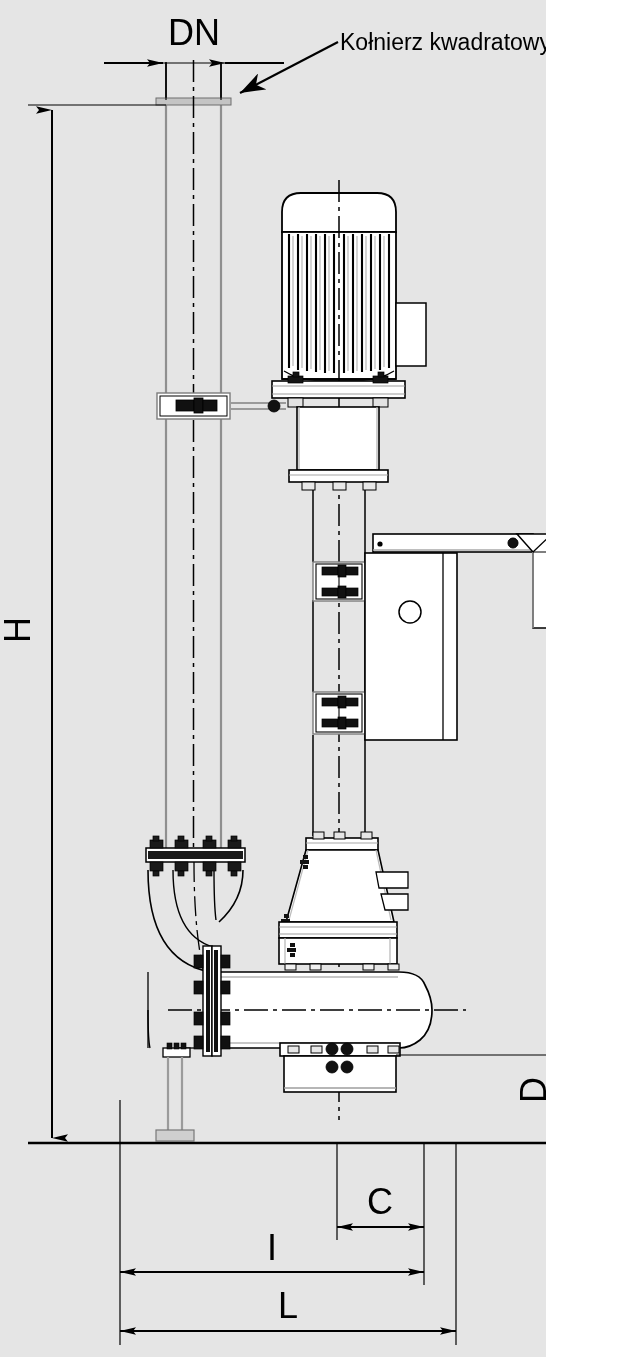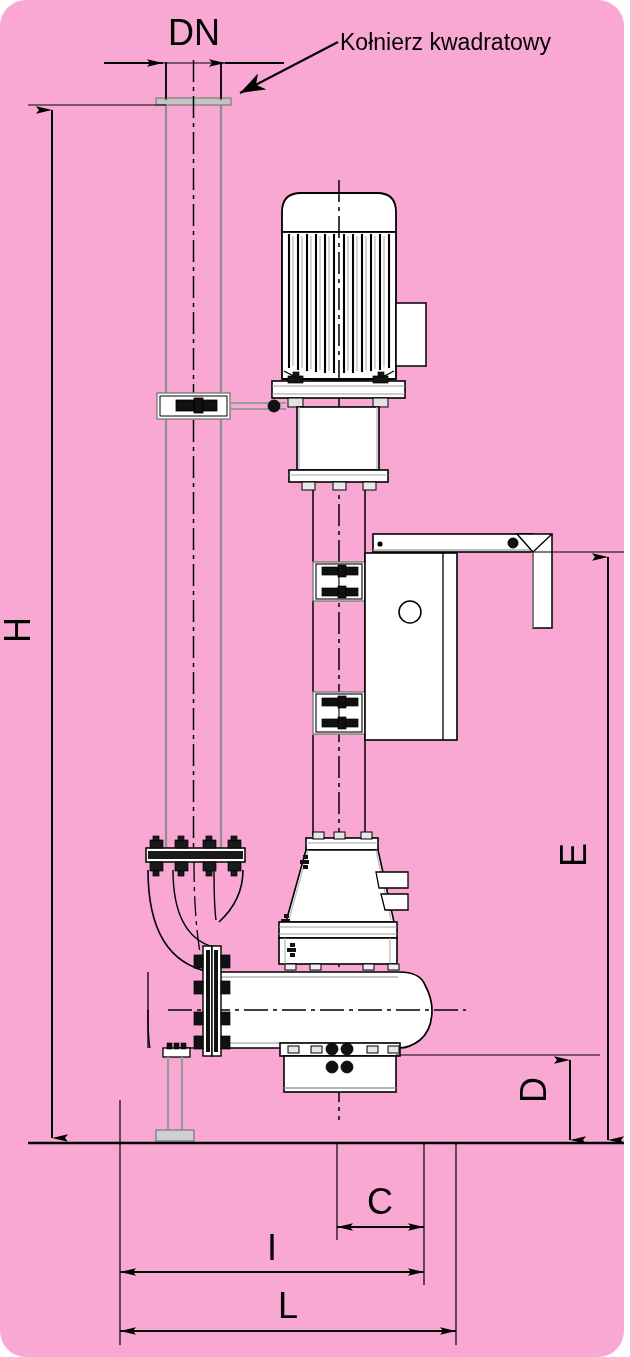--- a/index.html
+++ b/index.html
@@ -6,25 +6,24 @@
   html, body {
     margin: 0;
     padding: 0;
     background: #ffffff;
   }
   body {
     font-family: "Liberation Sans", sans-serif;
   }
   #drawing-root {
     position: relative;
-    width: 624px;
+    width: 546px;
     height: 1357px;
-    background: #f9a8d4;
+    background: #e5e5e5;
     overflow: hidden;
-    border-radius: 26px;
   }
   #drawing-svg {
     position: absolute;
     top: 0;
     left: 0;
     width: 630px;
     height: 1357px;
     display: block;
   }
   .dim-text {

